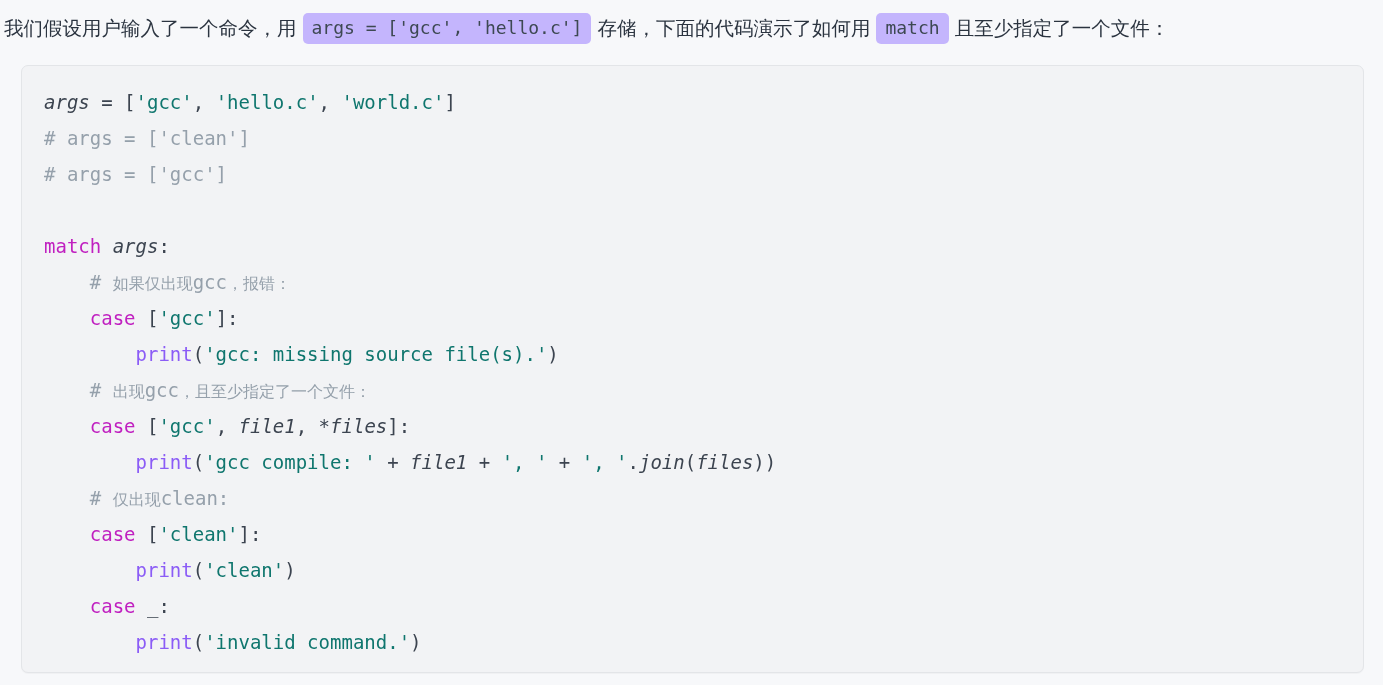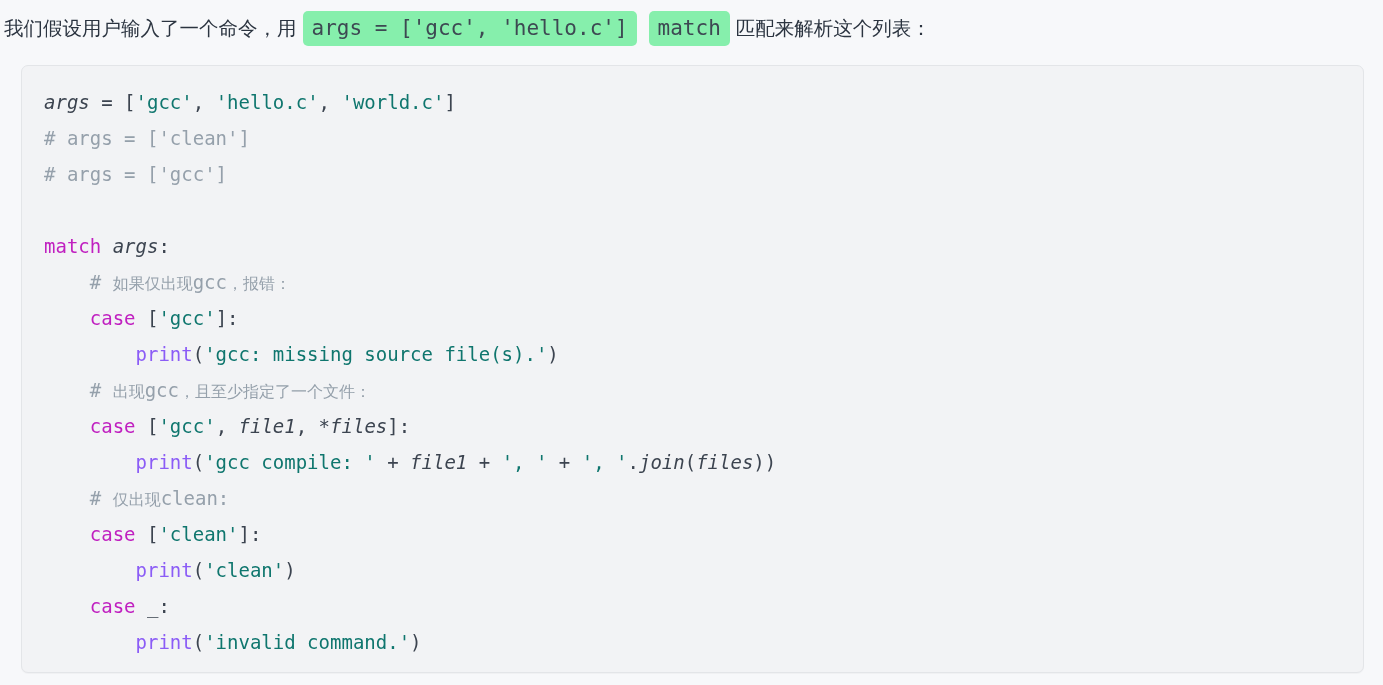--- a/index.html
+++ b/index.html
@@ -25,26 +25,26 @@
     line-height: 1.5;
     color: #2b3440;
     white-space: nowrap;
   }
   .intro-text {
     letter-spacing: 0;
     text-align: center;
   }
   .inline-code {
     display: inline-block;
-    background: #86efac;
+    background: #c4b5fd;
     border-radius: 5px;
     padding: 3px 9px;
     margin: 0 6px;
     font-family: "DejaVu Sans Mono", "Liberation Mono", monospace;
-    font-size: 21px;
+    font-size: 18px;
     color: #3d4852;
     vertical-align: middle;
     line-height: 1.35;
   }
 
   
   .code-block {
     position: relative;
     margin: 8px 2px 0 21px;
     width: 1343px;
@@ -85,21 +85,22 @@
     font-family: "DejaVu Sans", "Liberation Sans", sans-serif;
     font-size: 16px;
   }
 </style>
 </head>
 <body>
 
 <div class="intro">
   <span class="intro-text">我们假设用户输入了一个命令，用</span>
   <code class="inline-code">args = ['gcc', 'hello.c']</code>
+  <span class="intro-text">存储，下面的代码演示了如何用</span>
   <code class="inline-code">match</code>
-  <span class="intro-text">匹配来解析这个列表：</span>
+  <span class="intro-text">且至少指定了一个文件：</span>
 </div>
 
 <div class="code-block">
   <div class="code-inner">
     <pre class="code" id="code-listing"><span class="ln"><span class="tok-name">args</span><span class="tok-op"> = </span><span class="tok-pun">[</span><span class="tok-str">'gcc'</span><span class="tok-pun">, </span><span class="tok-str">'hello.c'</span><span class="tok-pun">, </span><span class="tok-str">'world.c'</span><span class="tok-pun">]</span></span><span class="ln"><span class="tok-com"># args = ['clean']</span></span><span class="ln"><span class="tok-com"># args = ['gcc']</span></span><span class="ln">&nbsp;</span><span class="ln"><span class="tok-kw">match</span><span class="tok-name"> args</span><span class="tok-pun">:</span></span><span class="ln"><span>    </span><span class="tok-com"># <span class="cjk">如果仅出现</span>gcc<span class="cjk">，报错：</span></span></span><span class="ln"><span>    </span><span class="tok-kw">case</span><span class="tok-pun"> [</span><span class="tok-str">'gcc'</span><span class="tok-pun">]:</span></span><span class="ln"><span>        </span><span class="tok-fn">print</span><span class="tok-pun">(</span><span class="tok-str">'gcc: missing source file(s).'</span><span class="tok-pun">)</span></span><span class="ln"><span>    </span><span class="tok-com"># <span class="cjk">出现</span>gcc<span class="cjk">，且至少指定了一个文件：</span></span></span><span class="ln"><span>    </span><span class="tok-kw">case</span><span class="tok-pun"> [</span><span class="tok-str">'gcc'</span><span class="tok-pun">, </span><span class="tok-name">file1</span><span class="tok-pun">, </span><span class="tok-op">*</span><span class="tok-name">files</span><span class="tok-pun">]:</span></span><span class="ln"><span>        </span><span class="tok-fn">print</span><span class="tok-pun">(</span><span class="tok-str">'gcc compile: '</span><span class="tok-op"> + </span><span class="tok-name">file1</span><span class="tok-op"> + </span><span class="tok-str">', '</span><span class="tok-op"> + </span><span class="tok-str">', '</span><span class="tok-pun">.</span><span class="tok-name">join</span><span class="tok-pun">(</span><span class="tok-name">files</span><span class="tok-pun">))</span></span><span class="ln"><span>    </span><span class="tok-com"># <span class="cjk">仅出现</span>clean:</span></span><span class="ln"><span>    </span><span class="tok-kw">case</span><span class="tok-pun"> [</span><span class="tok-str">'clean'</span><span class="tok-pun">]:</span></span><span class="ln"><span>        </span><span class="tok-fn">print</span><span class="tok-pun">(</span><span class="tok-str">'clean'</span><span class="tok-pun">)</span></span><span class="ln"><span>    </span><span class="tok-kw">case</span><span class="tok-name"> _</span><span class="tok-pun">:</span></span><span class="ln"><span>        </span><span class="tok-fn">print</span><span class="tok-pun">(</span><span class="tok-str">'invalid command.'</span><span class="tok-pun">)</span></span></pre>
   </div>
 </div>
 
 </body></html>

